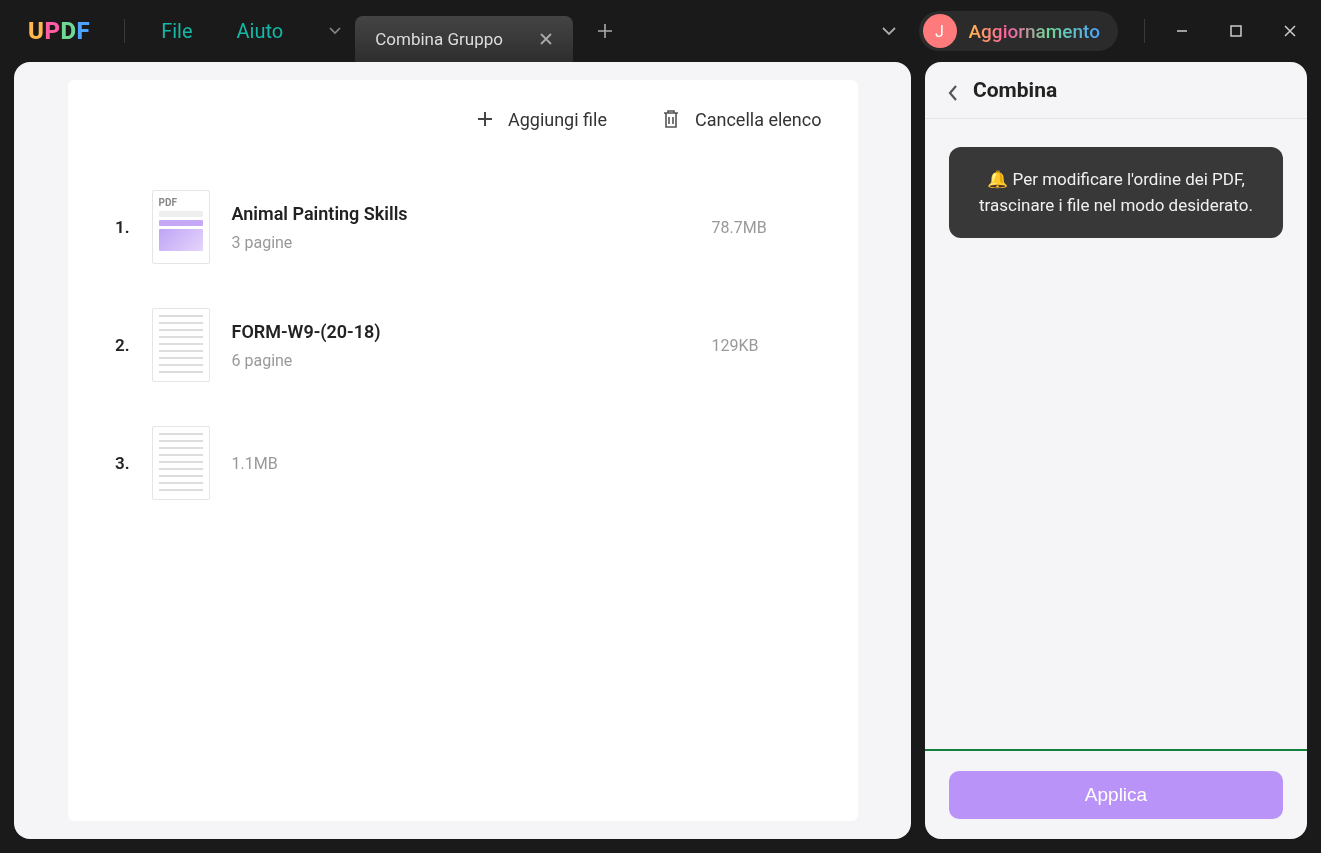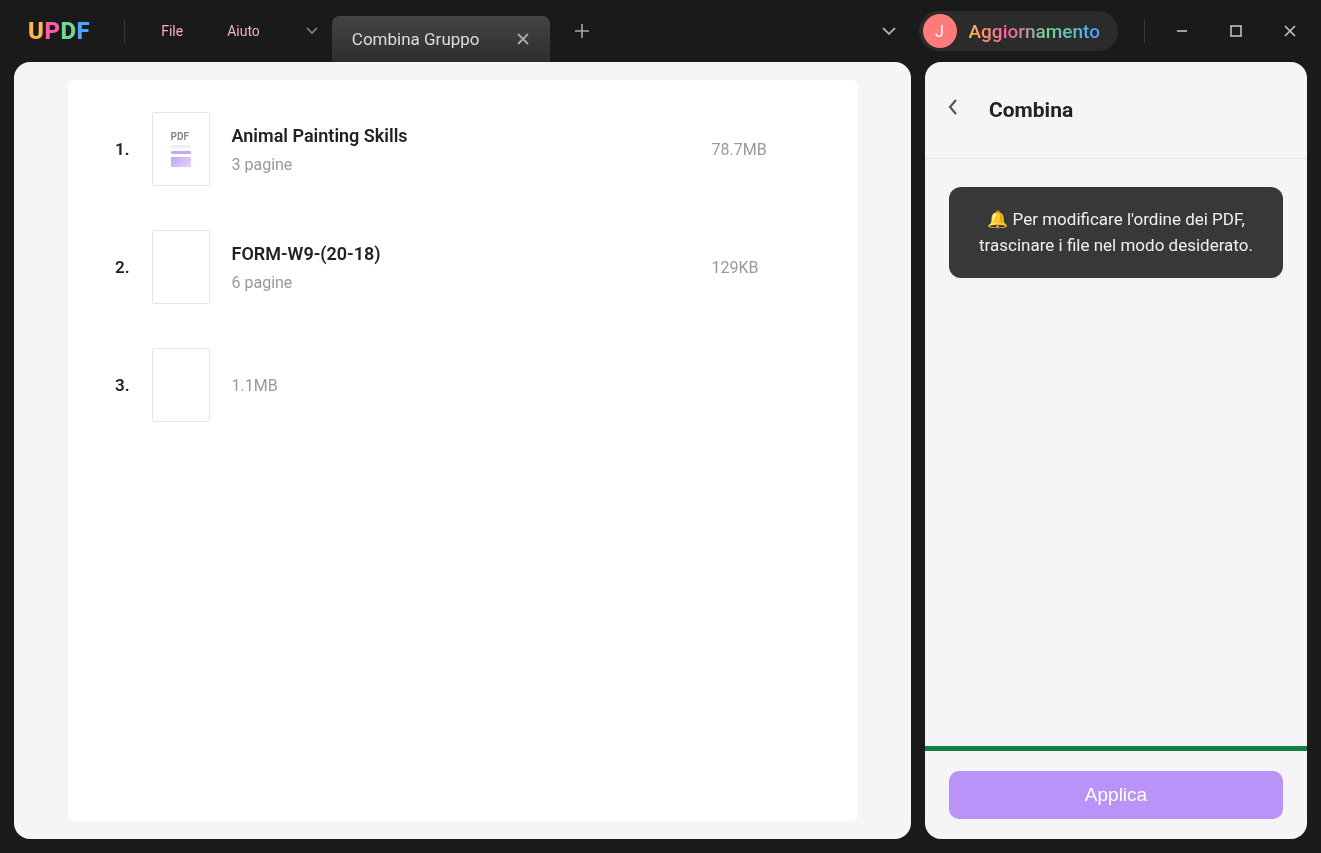--- a/index.html
+++ b/index.html
@@ -34,22 +34,22 @@
 .logo-p { color: #FF5CA3; }
 .logo-d { color: #6FD894; }
 .logo-f { color: #4DA3FF; }
 .vr {
   width: 1px;
   height: 24px;
   background: #3a3a3a;
   margin: 0 14px;
 }
 .menu-item {
-  color: #f9a8d4;
-  font-size: 14px;
+  color: #14b8a6;
+  font-size: 20px;
   padding: 6px 22px;
   cursor: pointer;
 }
 .tab-region {
   display: flex;
   align-items: center;
   margin-left: 10px;
   height: 100%;
 }
 .tab-dropdown {
@@ -188,21 +188,21 @@
   text-align: right;
 }
 .file-thumb {
   width: 58px;
   height: 74px;
   background: #fff;
   border: 1px solid #e5e5e5;
   border-radius: 2px;
   display: flex;
   flex-direction: column;
-  padding: 18px;
+  padding: 6px;
   gap: 3px;
   position: relative;
 }
 .thumb-pdf-label {
   font-size: 10px;
   font-weight: 700;
   color: #888;
 }
 .thumb-bar { height: 6px; background: #eee; border-radius: 1px; }
 .thumb-bar.purple { background: #c5a8f5; }
@@ -231,23 +231,23 @@
 }
 .side-panel {
   width: 382px;
   background: #f5f5f7;
   border-radius: 16px;
   display: flex;
   flex-direction: column;
 }
 .side-header {
   display: flex;
-  align-items: flex-start;
-  gap: 30px;
-  padding: 36px 22px;
+  align-items: flex-end;
+  gap: 14px;
+  padding: 16px 22px;
   border-bottom: 1px solid #e5e5e8;
 }
 .back-btn {
   color: #555;
   cursor: pointer;
   display: flex;
 }
 .side-title {
   font-size: 21px;
   font-weight: 700;
@@ -258,21 +258,21 @@
   background: #383838;
   color: #f0f0f0;
   border-radius: 12px;
   padding: 20px 22px;
   font-size: 17px;
   line-height: 1.5;
   text-align: center;
 }
 .side-spacer { flex: 1; }
 .side-footer {
-  border-top: 5px solid #15803d;
+  border-top: 2px solid #15803d;
   padding: 20px 24px;
 }
 .apply-btn {
   width: 100%;
   height: 48px;
   background: #B993F8;
   color: #fff;
   border: none;
   border-radius: 10px;
   font-size: 19px;
@@ -337,20 +337,38 @@
         <svg width="14" height="14" viewBox="0 0 14 14">
             <path d="M2 2 L12 12 M12 2 L2 12" stroke="#ccc" stroke-width="1.5"></path>
           </svg>
       </div>
     </div>
   </div>
 
   <div class="content">
     <div class="main-panel">
       <div class="file-container">
+        <div class="toolbar">
+          <div class="tool-btn">
+            <span class="tool-icon">
+              <svg width="18" height="18" viewBox="0 0 18 18">
+                  <path d="M9 2 V16 M2 9 H16" stroke="#444" stroke-width="2"></path>
+                </svg>
+            </span>
+            <span>Aggiungi file</span>
+          </div>
+          <div class="tool-btn">
+            <span class="tool-icon">
+              <svg width="20" height="22" viewBox="0 0 20 22">
+                  <path d="M3 5 H17 M7 5 V3 H13 V5 M5 5 V19 H15 V5 M8 9 V16 M12 9 V16" stroke="#555" stroke-width="1.6" fill="none"></path>
+                </svg>
+            </span>
+            <span>Cancella elenco</span>
+          </div>
+        </div>
 
         <div class="file-list" id="file-list">
             <div class="file-row">
               <div class="file-index">1.</div>
               <div class="file-thumb">
                 <div class="thumb-pdf-label">PDF</div>
                 <div class="thumb-bar"></div>
                 <div class="thumb-bar purple"></div>
                 <div class="thumb-bar gradient"></div>
               </div>

